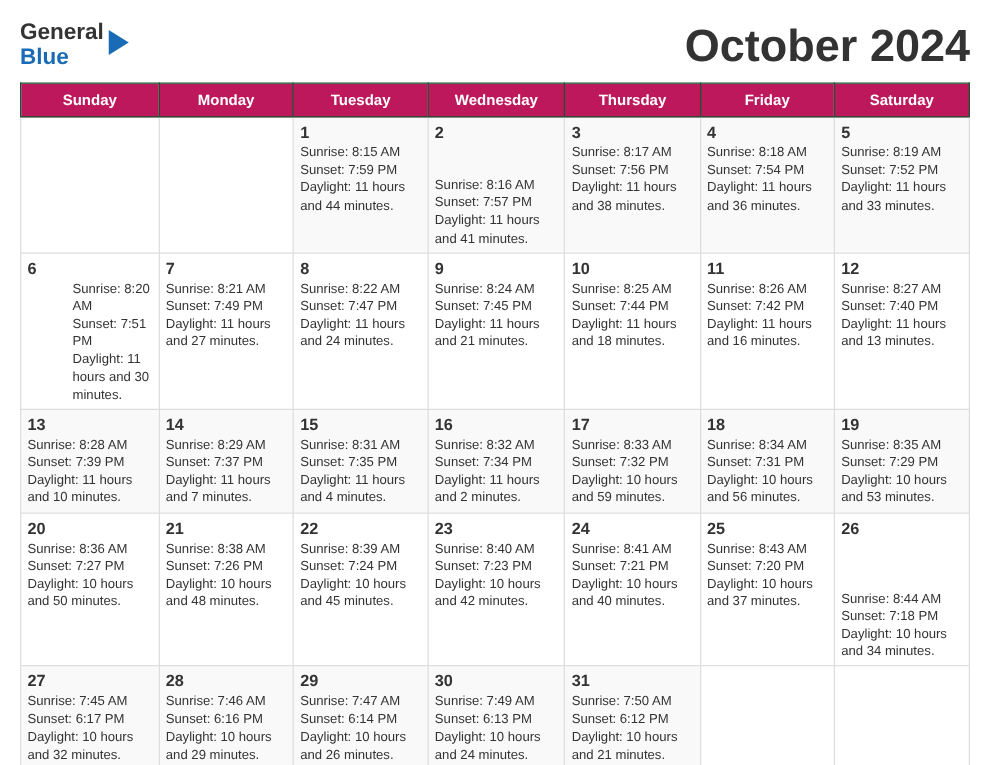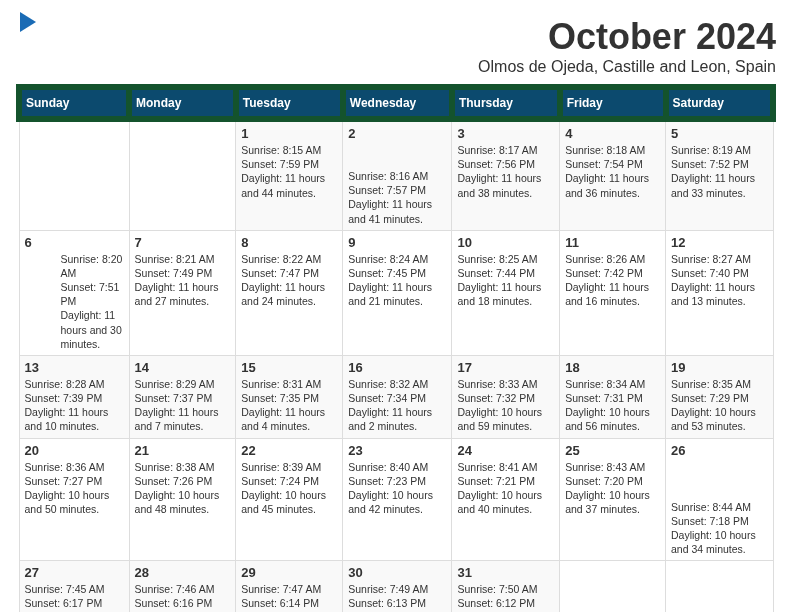--- a/index.html
+++ b/index.html
@@ -50,26 +50,26 @@
     .location {
       font-size: 16px;
       color: #333;
     }
     table {
       width: 100%;
       border-collapse: collapse;
       font-size: 11px;
     }
     thead tr th {
-      background-color: #0c4a6e;
+      background-color: #be185d;
       color: #fff;
       padding: 6px 4px;
-      text-align: left;
+      text-align: center;
       font-size: 12px;
-      border: 6px solid #14532d;
+      border: 1px solid #14532d;
     }
     tbody tr td {
       border: 1px solid #ddd;
       vertical-align: top;
       padding: 4px 5px;
       min-height: 80px;
       height: 80px;
       color: #333;
       width: 113px;
     }
@@ -86,25 +86,28 @@
     }
     tbody tr:nth-child(odd) td { background: #f9f9f9; }
     tbody tr:nth-child(even) td { background: #fff; }
     .empty { background: #fff !important; }
   </style>
 </head>
 <body>
 
 <div class="header">
   <div class="logo">
+    <div class="logo-text">
+      <span class="general">General</span>
+      <span class="blue">Blue</span>
+    </div>
     <div class="logo-arrow"></div>
   </div>
   <div class="title-block">
     <div class="month-title">October 2024</div>
-    <div class="location">Olmos de Ojeda, Castille and Leon, Spain</div>
   </div>
 </div>
 
 <table>
   <thead>
     <tr>
     <th>Sunday</th>
         <th>Monday</th>
         <th>Tuesday</th>
         <th>Wednesday</th>

